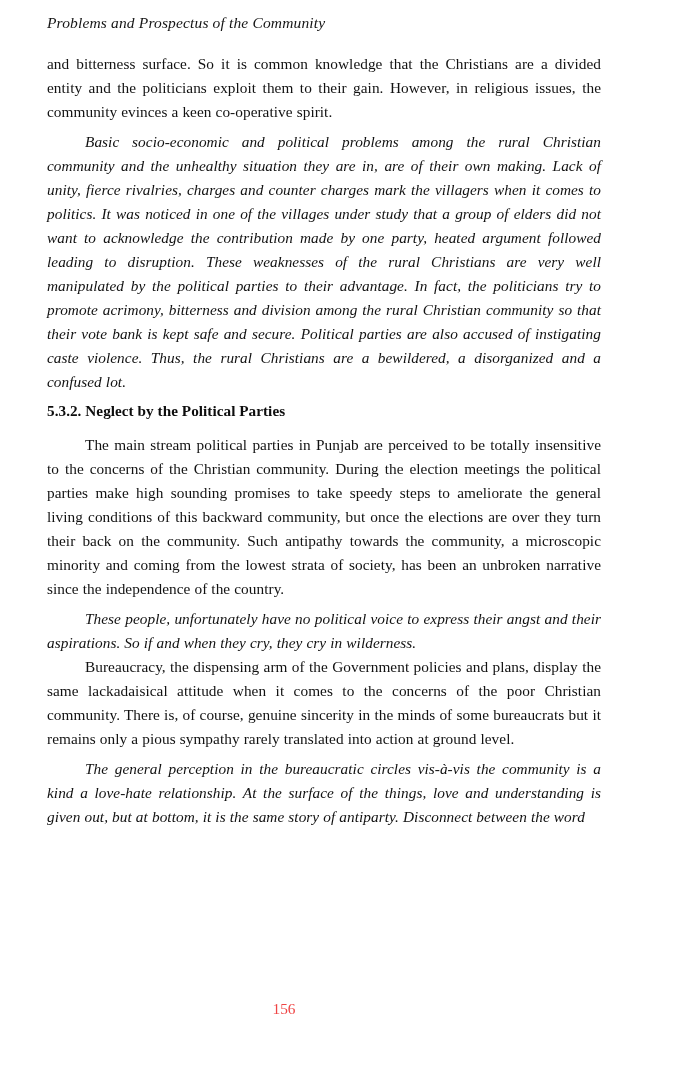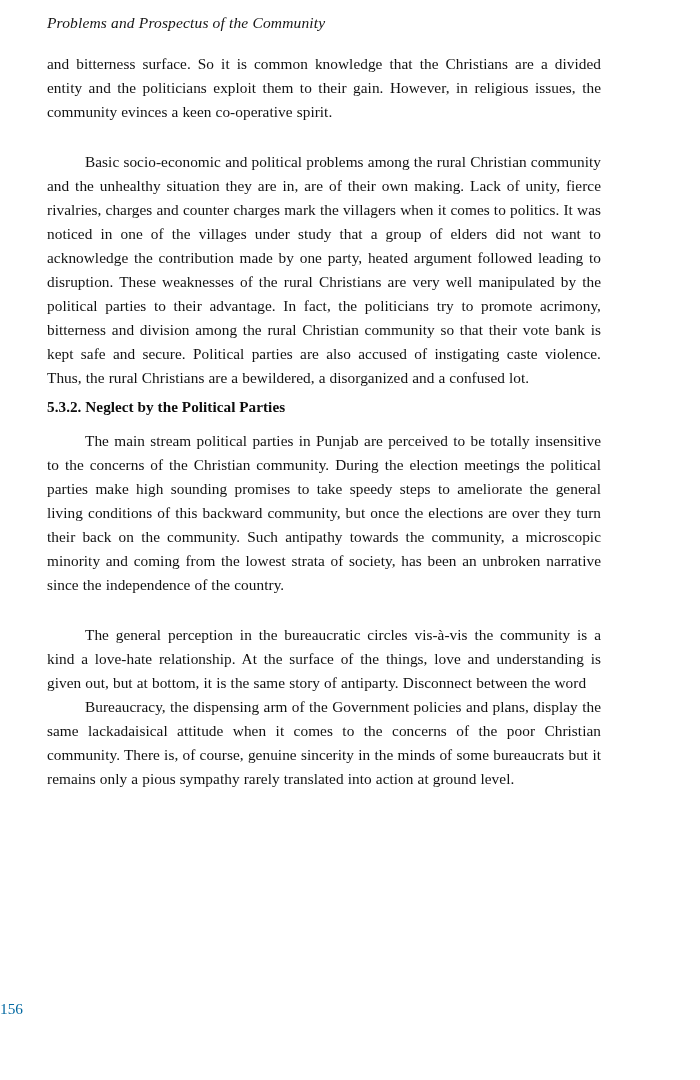--- a/index.html
+++ b/index.html
@@ -45,44 +45,45 @@
     text-align: justify;
     text-justify: inter-word;
     color: #111111;
     letter-spacing: 0.05px;
     word-spacing: 0.2px;
   }
   p.para.indent {
     text-indent: 38px;
   }
   p.para.gap {
-    margin-top: 26px;
+    margin-top: 6px;
+    font-style: italic;
   }
   h3.section-heading {
     margin: 0;
     font-size: 15.2px;
     font-weight: bold;
     line-height: 27.6px;
     color: #0d0d0d;
     letter-spacing: 0.05px;
   }
   h3.section-heading.pre-gap {
     margin-top: 3px;
   }
   h3.section-heading.post-gap {
     margin-bottom: 8px;
   }
   .page-number {
     position: absolute;
     top: 1000px;
     left: 0;
     width: 568px;
-    text-align: left;
+    text-align: center;
     font-size: 15.3px;
-    color: #0369a1;
+    color: #ef4444;
   }
   .scan-tint {
     position: absolute;
     inset: 0;
     pointer-events: none;
     background: transparent;
   }
 </style>
 </head>
 <body>
@@ -94,25 +95,26 @@
   <div class="body-block">
 
     <p class="para">and bitterness surface. So it is common knowledge that the Christians are a divided entity and the politicians exploit them to their gain. However, in religious issues, the community evinces a keen co-operative spirit.</p>
 
     <p class="para indent gap">Basic socio-economic and political problems among the rural Christian community and the unhealthy situation they are in, are of their own making. Lack of unity, fierce rivalries, charges and counter charges mark the villagers when it comes to politics. It was noticed in one of the villages under study that a group of elders did not want to acknowledge the contribution made by one party, heated argument followed leading to disruption. These weaknesses of the rural Christians are very well manipulated by the political parties to their advantage. In fact, the politicians try to promote acrimony, bitterness and division among the rural Christian community so that their vote bank is kept safe and secure.  Political parties are also accused of instigating caste violence. Thus, the rural Christians are a bewildered, a disorganized and a confused lot.</p>
 
     <h3 class="section-heading pre-gap post-gap">5.3.2. Neglect by the Political Parties</h3>
 
     <p class="para indent">The main stream political parties in Punjab are perceived to be totally insensitive to the concerns of the Christian community. During the election meetings the political parties make high sounding promises to take speedy steps to ameliorate the general living conditions of this backward community, but once the elections are over they turn their back on the community. Such antipathy towards the community, a microscopic minority and coming from the lowest strata of society, has been an unbroken narrative since the independence of the country.</p>
 
+    <p class="para indent gap">These people, unfortunately have no political voice to express their angst and their aspirations. So if and when they cry, they cry in wilderness.</p>
 
 
+    <p class="para indent">Bureaucracy, the dispensing arm of the Government policies and plans, display the same lackadaisical attitude when it comes to the concerns of the poor Christian community. There is, of course, genuine sincerity in the minds of some bureaucrats but it remains only a pious sympathy rarely translated into action at ground level.</p>
+
     <p class="para indent gap">The general perception in the bureaucratic circles vis-à-vis the community is a kind a love-hate relationship. At the surface of the things, love and understanding is given out, but at bottom, it is the same story of antiparty. Disconnect between the word</p>
-
-    <p class="para indent">Bureaucracy, the dispensing arm of the Government policies and plans, display the same lackadaisical attitude when it comes to the concerns of the poor Christian community. There is, of course, genuine sincerity in the minds of some bureaucrats but it remains only a pious sympathy rarely translated into action at ground level.</p>
 
   </div>
 
   <div class="page-number">156</div>
 
   <div class="scan-tint"></div>
 
 </div>
 
 </body></html>

